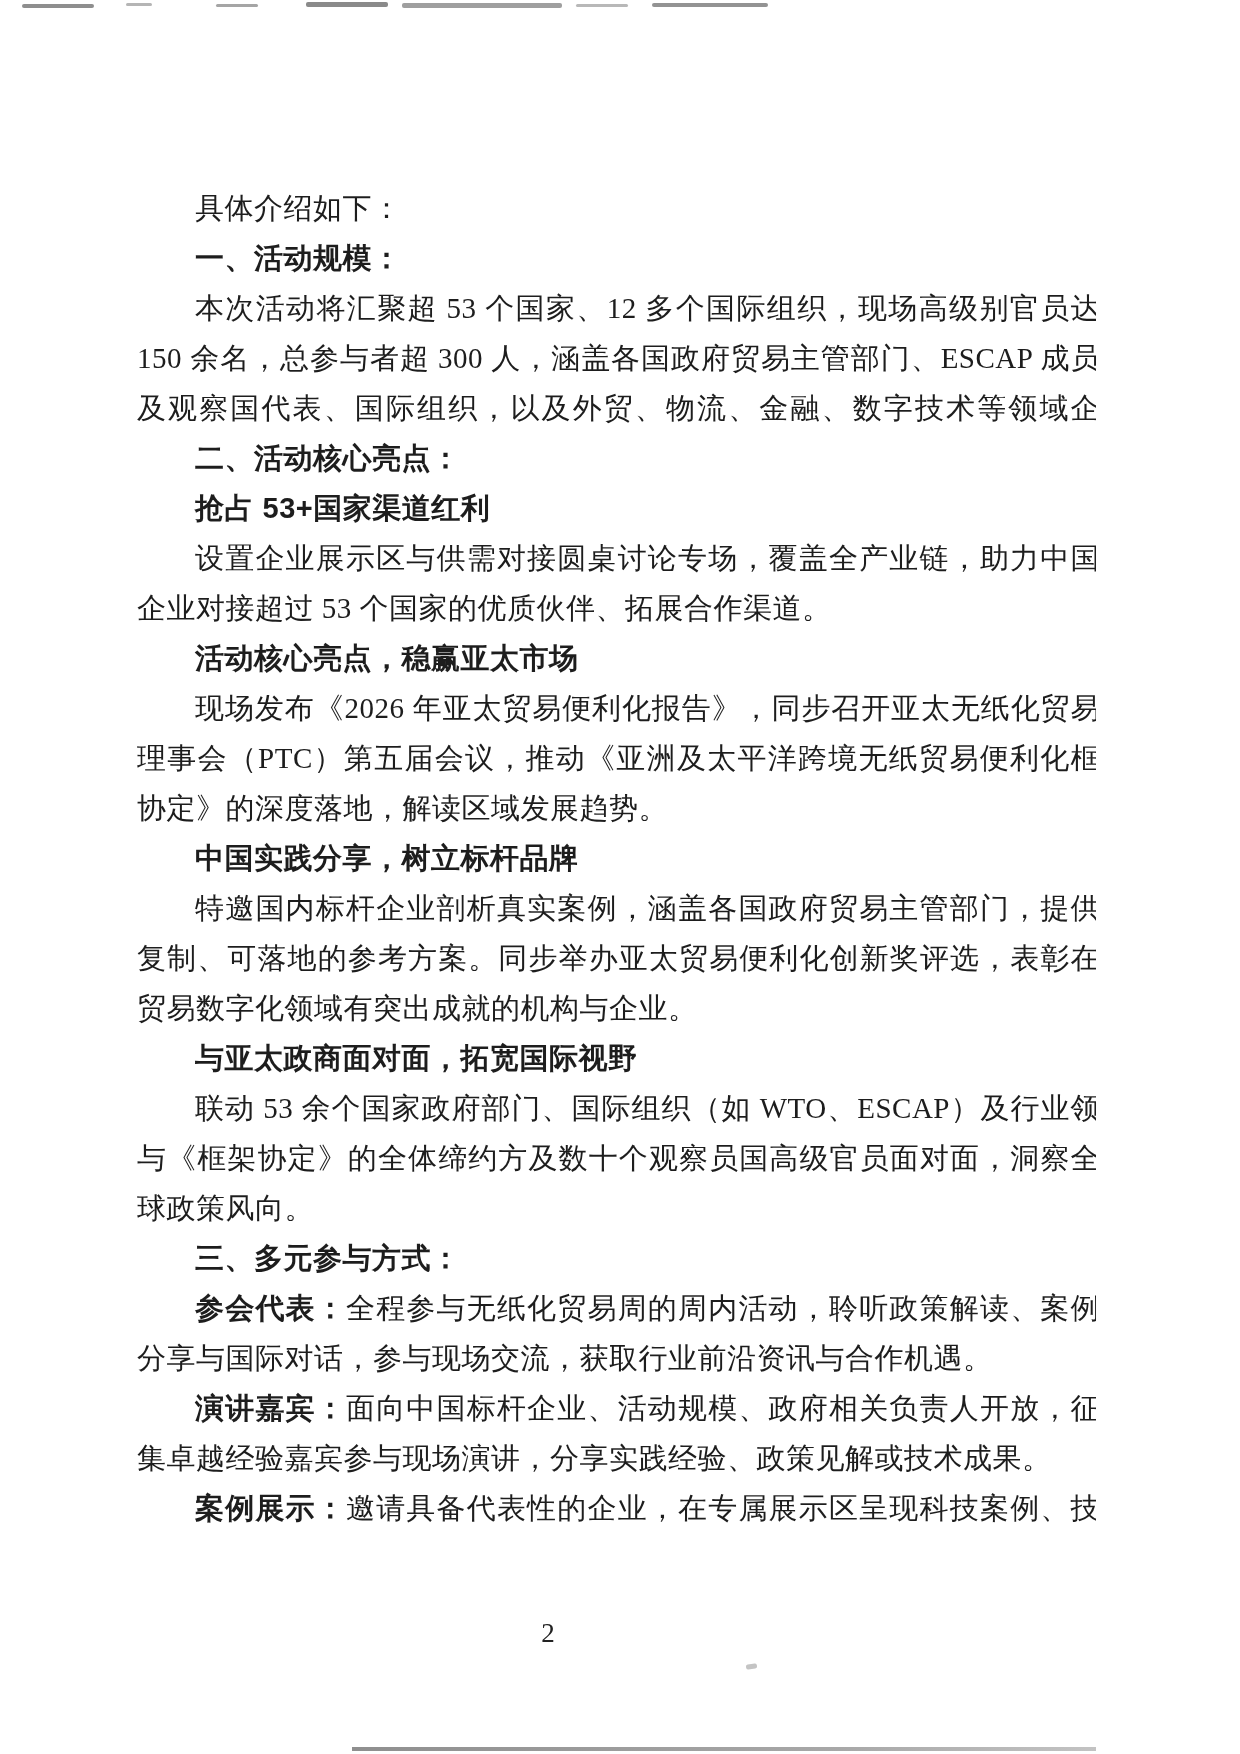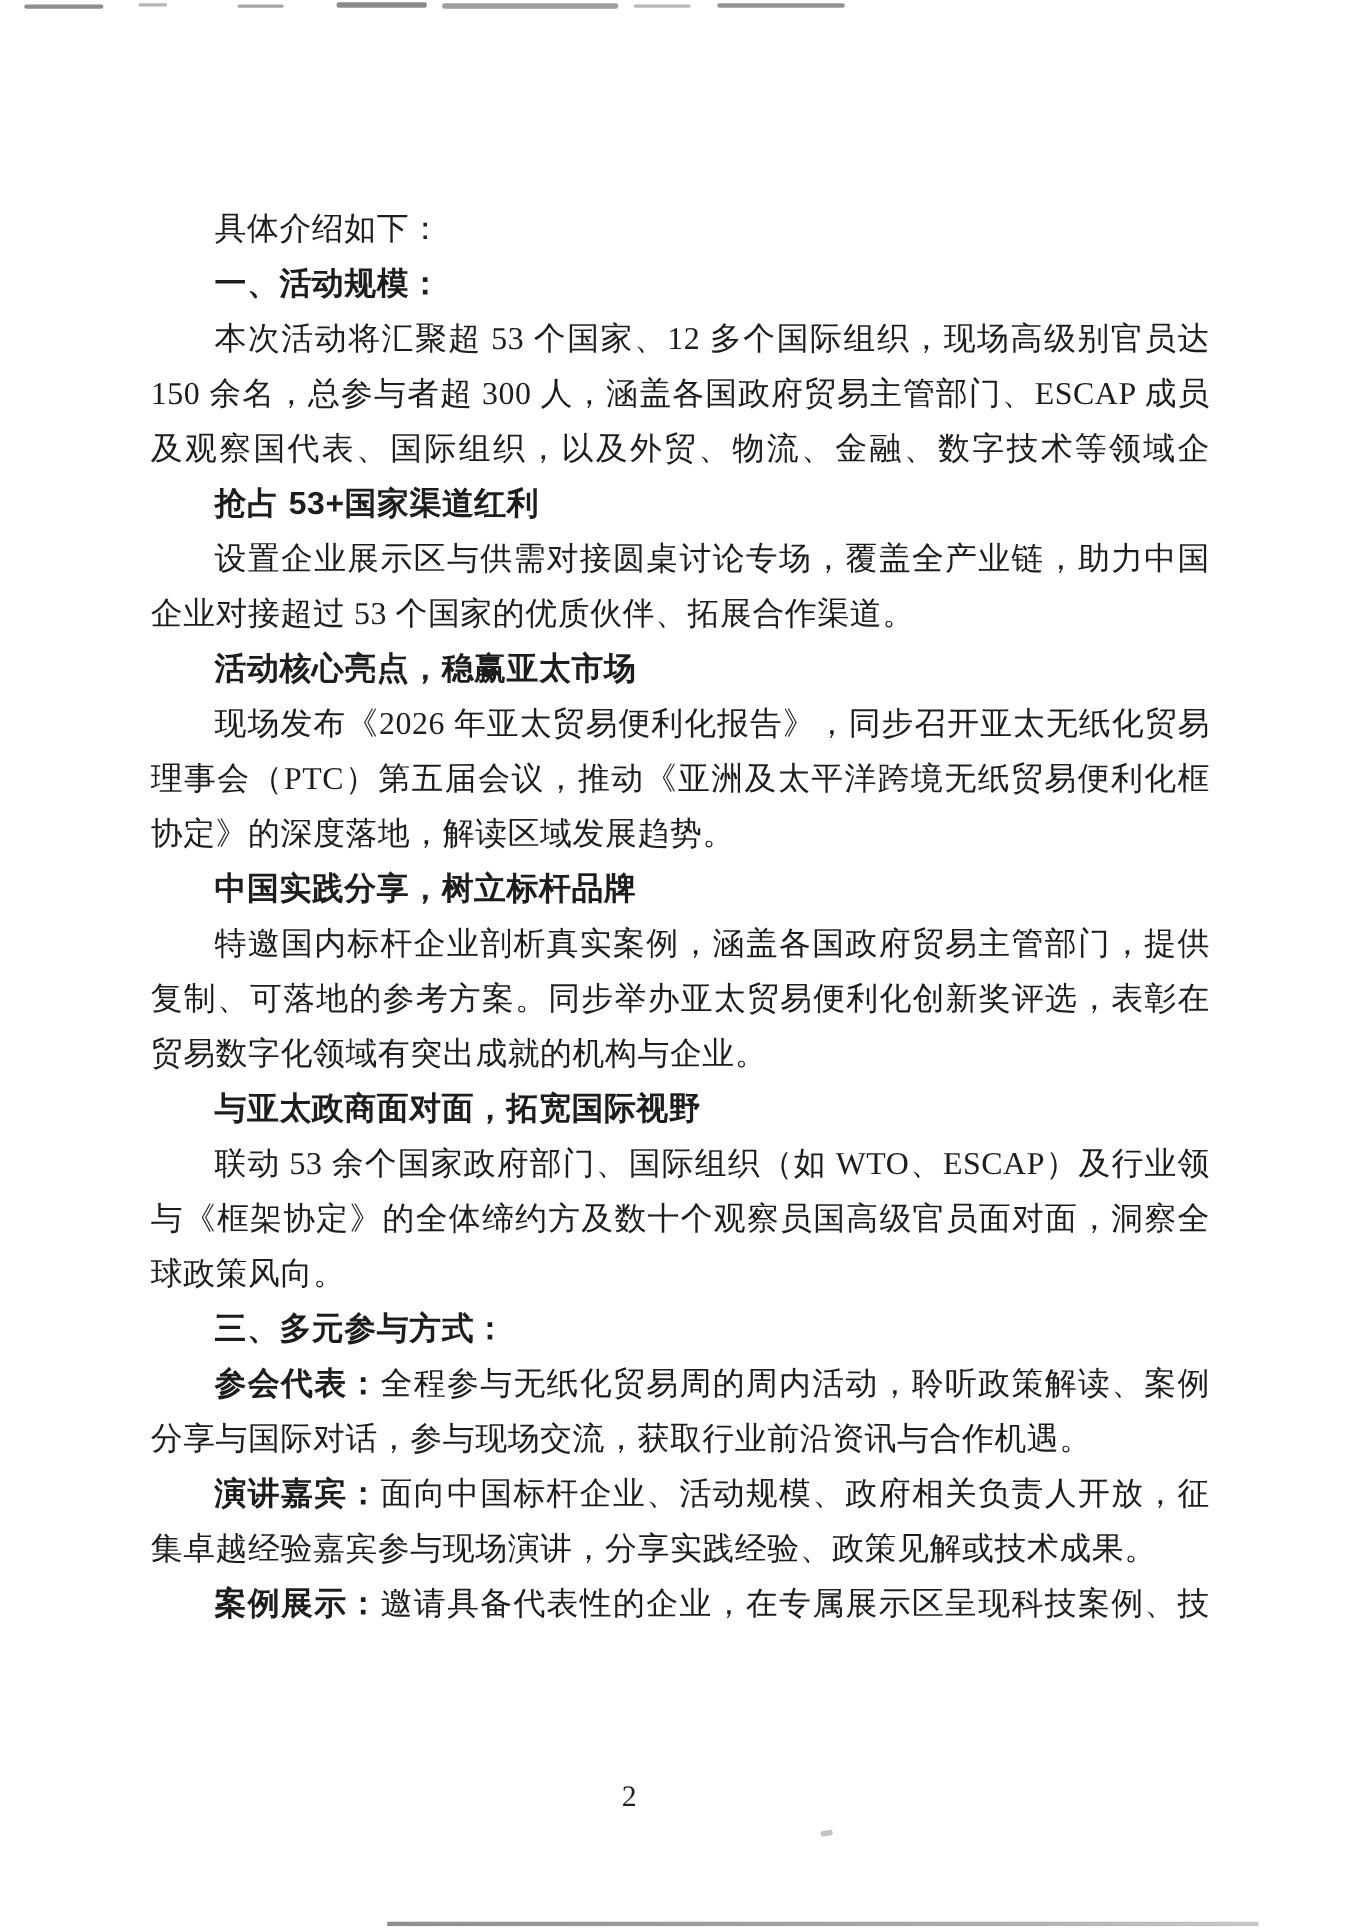--- a/index.html
+++ b/index.html
@@ -7,21 +7,20 @@
     padding: 0;
     background: #ffffff;
   }
   .page {
     position: relative;
     width: 1096px;
     height: 1754px;
     background: #ffffff;
     overflow: hidden;
     font-family: "Liberation Serif", "DejaVu Serif", serif;
-    padding-left: 48px;
   }
   .textblock {
     position: absolute;
     left: 137px;
     top: 183px;
     width: 963px;
   }
   .line {
     height: 50px;
     line-height: 50px;
@@ -102,20 +101,21 @@
     <span class="dash d6"></span>
     <span class="dash d7"></span>
   </div>
 
   <div class="textblock" id="textblock">
       <div class="line indent"><span class="seg-reg">具体介绍如下：</span></div>
       <div class="line indent"><span class="seg-bold">一、活动规模：</span></div>
       <div class="line fill indent"><span class="seg-reg">本次活动将汇聚超 53 个国家、12 多个国际组织，现场高级别官员达</span></div>
       <div class="line fill"><span class="seg-reg">150 余名，总参与者超 300 人，涵盖各国政府贸易主管部门、ESCAP 成员国</span></div>
       <div class="line fill"><span class="seg-reg">及观察国代表、国际组织，以及外贸、物流、金融、数字技术等领域企业、</span></div>
+      <div class="line indent"><span class="seg-bold">二、活动核心亮点：</span></div>
       <div class="line indent"><span class="seg-bold">抢占 53+国家渠道红利</span></div>
       <div class="line fill indent"><span class="seg-reg">设置企业展示区与供需对接圆桌讨论专场，覆盖全产业链，助力中国</span></div>
       <div class="line"><span class="seg-reg">企业对接超过 53 个国家的优质伙伴、拓展合作渠道。</span></div>
       <div class="line indent"><span class="seg-bold">活动核心亮点，稳赢亚太市场</span></div>
       <div class="line fill indent"><span class="seg-reg">现场发布《2026 年亚太贸易便利化报告》，同步召开亚太无纸化贸易</span></div>
       <div class="line fill"><span class="seg-reg">理事会（PTC）第五届会议，推动《亚洲及太平洋跨境无纸贸易便利化框架</span></div>
       <div class="line"><span class="seg-reg">协定》的深度落地，解读区域发展趋势。</span></div>
       <div class="line indent"><span class="seg-bold">中国实践分享，树立标杆品牌</span></div>
       <div class="line fill indent"><span class="seg-reg">特邀国内标杆企业剖析真实案例，涵盖各国政府贸易主管部门，提供可</span></div>
       <div class="line fill"><span class="seg-reg">复制、可落地的参考方案。同步举办亚太贸易便利化创新奖评选，表彰在</span></div>

